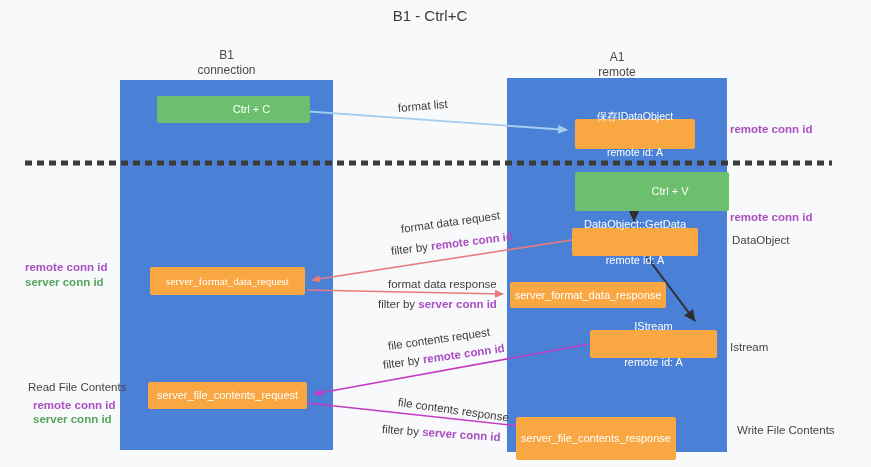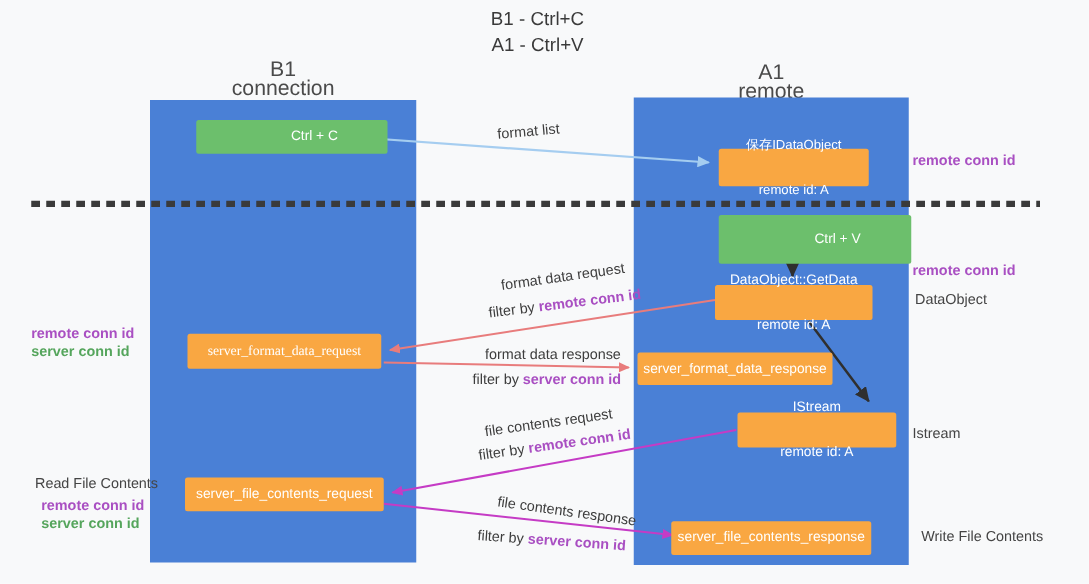--- a/index.html
+++ b/index.html
@@ -5,21 +5,21 @@
   html,body{margin:0;padding:0;}
   .canvas{
     position:relative;width:871px;height:467px;background:#f8f9fa;
     font-family:"Liberation Sans",sans-serif;overflow:hidden;
   }
   .title{
     position:absolute;left:300px;top:5px;width:260px;text-align:center;
     font-size:15px;line-height:21px;color:#3a3a3a;
   }
   .col-header{
-    position:absolute;text-align:center;font-size:17px;line-height:15px;color:#4a4a4a;
+    position:absolute;text-align:center;font-size:12px;line-height:15px;color:#4a4a4a;
   }
   .lifeline{
     position:absolute;background:var(--column_blue);z-index:1;
   }
   .arrows{position:absolute;left:0;top:0;z-index:3;pointer-events:none;}
   .box{
     position:absolute;z-index:4;display:flex;flex-direction:column;align-items:center;
     justify-content:center;color:#fff;font-size:11px;line-height:13px;text-align:center;
     border-radius:2px;white-space:nowrap;
   }
@@ -47,21 +47,20 @@
   .mk-blue{fill:var(--arrow_blue);}
   .mk-black{fill:var(--arrow_black);}
 </style>
 </head>
 <body>
 
 <div class="canvas">
 
   <div class="title">
     <div>B1 - Ctrl+C</div>
-    <div>A1 - Ctrl+V</div>
   </div>
 
   <div class="col-header" style="left:120px;top:48px;width:213px;">
     <div>B1</div>
     <div>connection</div>
   </div>
   <div class="col-header" style="left:507px;top:50px;width:220px;">
     <div>A1</div>
     <div>remote</div>
   </div>
@@ -130,21 +129,21 @@
 
   <div class="box orange" style="left:590px;top:330px;width:127px;height:28px;">
     <div>IStream</div>
     <div>remote id: A</div>
   </div>
 
   <div class="box orange" style="left:148px;top:382px;width:159px;height:27px;">
     <div>server_file_contents_request</div>
   </div>
 
-  <div class="box orange" style="left:537px;top:417px;width:160px;height:27px;">
+  <div class="box orange" style="left:516px;top:417px;width:160px;height:43px;">
     <div>server_file_contents_response</div>
   </div>
 
   <div class="lbl rot-n5" style="left:398px;top:102px;">format list</div>
 
   <div class="lbl rot-n8" style="left:401px;top:223px;">format data request</div>
   <div class="lbl rot-n7" style="left:391px;top:245px;">
     <span>filter by </span><span class="purple">remote conn id</span>
   </div>
 

